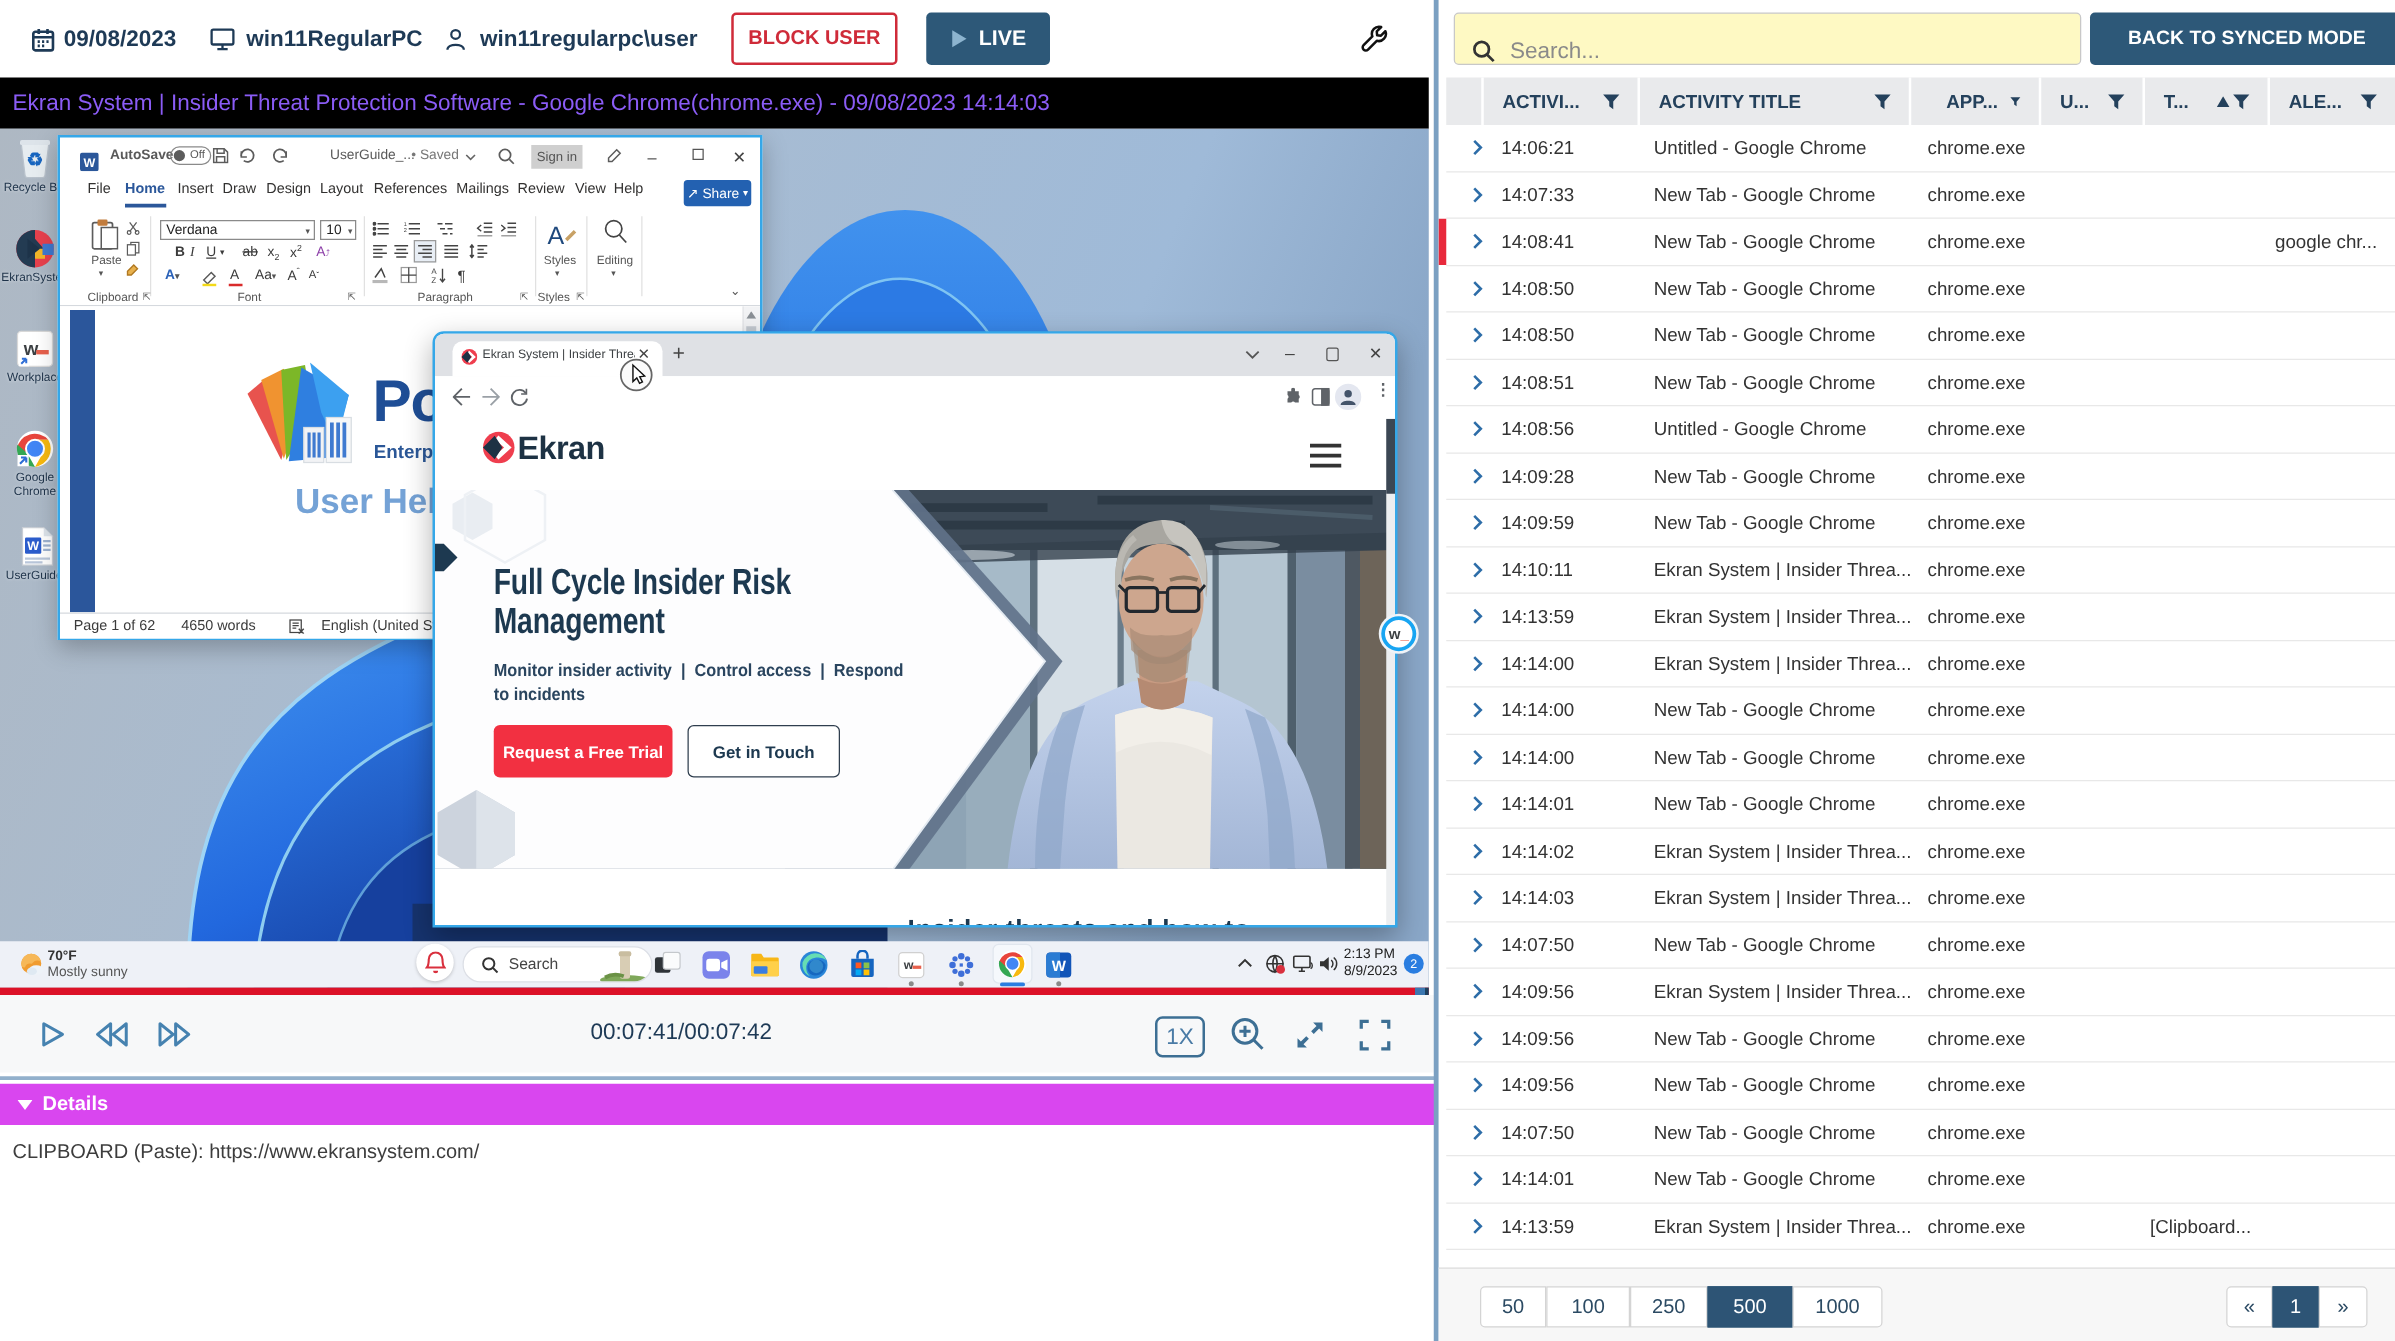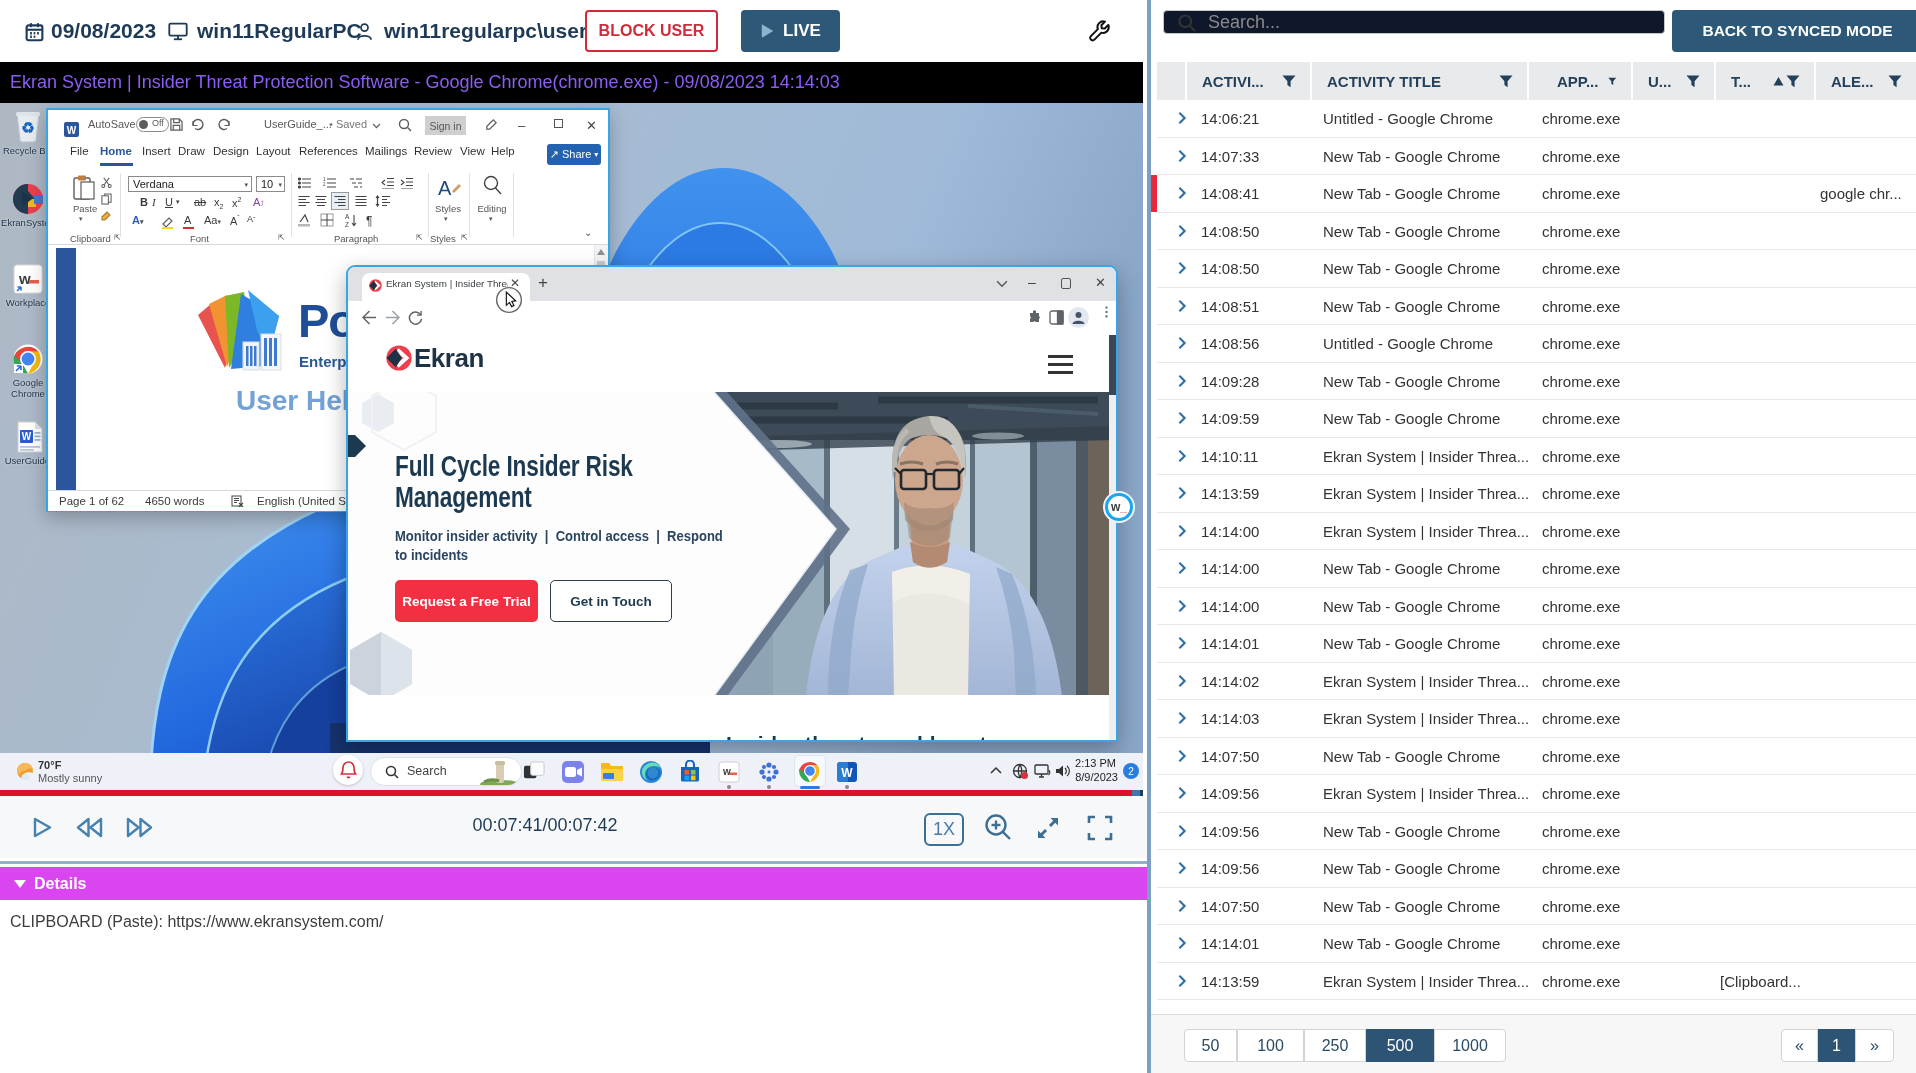--- a/index.html
+++ b/index.html
@@ -3,36 +3,36 @@
 <meta charset="utf-8">
 <style>
 * { margin:0; padding:0; box-sizing:border-box; }
 html,body { width:1916px; height:1073px; overflow:hidden; background:#fff;
   font-family:"Liberation Sans", sans-serif; }
 .abs { position:absolute; }
 #root { position:relative; width:1916px; height:1073px; }
 
 #left { position:absolute; left:0; top:0; width:1148px; height:1073px; background:#fff; }
 #topbar { position:absolute; left:0; top:0; width:1148px; height:62px; background:#fff; color:#1e3a56; }
-.tb-item { position:absolute; top:0; height:62px; display:flex; align-items:center; font-size:21px; font-weight:700; color:#1e3a56; }
+.tb-item { position:absolute; top:0; height:62px; display:flex; align-items:center; font-size:18px; font-weight:700; color:#1e3a56; }
 #blockuser { position:absolute; left:585px; top:10px; width:133px; height:42px; border:2px solid #cf2b39; border-radius:4px; color:#cf2b39; font-weight:700; font-size:16px; display:flex; align-items:center; justify-content:center; background:#fff; }
 #livebtn { position:absolute; left:741px; top:10px; width:99px; height:42px; background:#2d5878; border-radius:4px; color:#fff; font-weight:700; font-size:17px; display:flex; align-items:center; justify-content:center; gap:8px; }
 #blackbar { position:absolute; left:0; top:62px; width:1143px; height:41px; background:#000; color:#8b5cf6; font-size:18px; display:flex; align-items:center; padding-left:10px; }
 #video { position:absolute; left:0; top:103px; width:1143px; height:687px; overflow:hidden; background:#a9bdd2; }
 #progress { position:absolute; left:0; top:790px; width:1143px; height:6px; background:#dc1228; }
 #progress .blue { position:absolute; right:3px; top:0; width:8px; height:6px; background:#3c77b0; } #progress .navy { position:absolute; right:0; top:0; width:3px; height:6px; background:#1c3f5e; }
 #controls { position:absolute; left:0; top:796px; width:1148px; height:62px; background:#f7f8f9; }
 #ctl-hairline { position:absolute; left:0; top:861px; width:1148px; height:3px; background:#92b0cc; }
 #details { position:absolute; left:0; top:867px; width:1148px; height:33px; background:#d946ef; color:#fff; font-weight:700; font-size:16px; display:flex; align-items:center; }
 #clip { position:absolute; left:10px; top:913px; font-size:16px; color:#3d3d3d; }
 
 #divider { position:absolute; left:1147px; top:0; width:4px; height:1073px; background:#7ba0c2; }
 
 #right { position:absolute; left:1151px; top:0; width:765px; height:1073px; background:#fff; }
-#search { position:absolute; left:12px; top:10px; width:502px; height:24px; border:1px solid #c8c8c8; border-radius:4px; background:#0f172a; display:flex; align-items:flex-end; padding-left:13px; gap:11px; }
+#search { position:absolute; left:12px; top:10px; width:502px; height:42px; border:1px solid #c8c8c8; border-radius:4px; background:#fef9c3; display:flex; align-items:flex-end; padding-left:13px; gap:11px; }
 #search span { color:#8a8a8a; font-size:18px; }
 #syncbtn { position:absolute; left:521px; top:10px; width:251px; height:42px; background:#2d5878; border-radius:4px; color:#fff; font-weight:700; font-size:15.5px; display:flex; align-items:center; justify-content:center; }
 #thead { position:absolute; left:6px; top:62px; width:759px; height:38px; background:#e9eaec; }
 .th { position:absolute; top:0; height:38px; display:flex; align-items:center; font-weight:700; font-size:15px; color:#24415c; border-left:2px solid #fff; padding-left:15px; gap:10px; }
 #rows { position:absolute; left:6px; top:100px; width:759px; }
 .row { position:relative; width:759px; height:37.5px; border-bottom:1px solid #e8e8e8; font-size:15px; color:#333; }
 .row .chev { position:absolute; left:18px; top:9px; }
 .row .c1 { position:absolute; left:44px; top:10px; }
 .row .c2 { position:absolute; left:166px; top:10px; }
 .row .c3 { position:absolute; left:385px; top:10px; }
@@ -198,21 +198,21 @@
             <rect x="4" y="28" width="14" height="1.8" fill="#b9c6da"></rect>
           </svg>
         <div class="dlabel">UserGuide..</div>
       </div>
       <div id="wordwin">
 
         <svg class="abs" style="left:16px;top:12px;" width="15" height="15" viewBox="0 0 15 15">
             <rect width="15" height="15" rx="2" fill="#2b579a"></rect>
             <text x="7.5" y="11.5" font-size="10" font-weight="bold" fill="#fff" text-anchor="middle">W</text>
           </svg>
-        <span class="wt" style="left:40px;">AutoSave</span>
+        <span class="wt" style="left:40px;font-weight:bold;">AutoSave</span>
         <span class="abs" style="left:88px;top:7px;width:33px;height:15px;border:1px solid #8a8a8a;border-radius:8px;"></span>
         <span class="abs" style="left:91px;top:10px;width:9px;height:9px;border-radius:50%;background:#5c5c5c;"></span>
         <span class="wt" style="left:104px;font-size:9px;">Off</span>
         <svg class="abs" style="left:122px;top:8px;" width="13" height="13" viewBox="0 0 14 14" fill="none" stroke="#5c5c5c" stroke-width="1.3">
             <path d="M1 1 H10 L13 4 V13 H1 Z"></path>
             <path d="M4 1 V5 H10 V1 M3.5 13 V8 H10.5 V13"></path>
           </svg>
         <svg class="abs" style="left:143px;top:8px;" width="15" height="13" viewBox="0 0 15 13" fill="none" stroke="#5c5c5c" stroke-width="1.4">
             <path d="M2 7 A5 5 0 1 1 4 10.5"></path>
             <path d="M2 3 V7.5 H6.5" stroke-width="1.2"></path>

